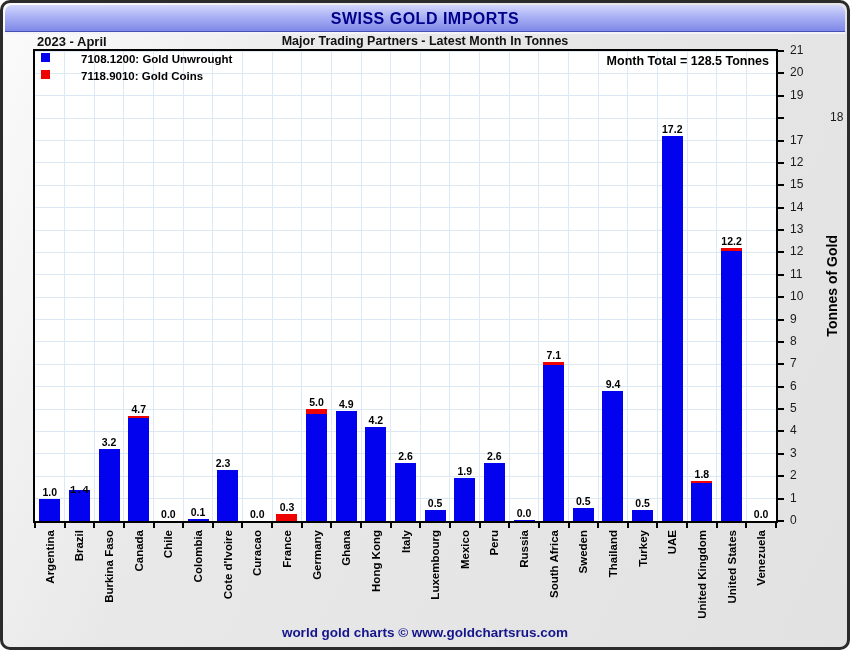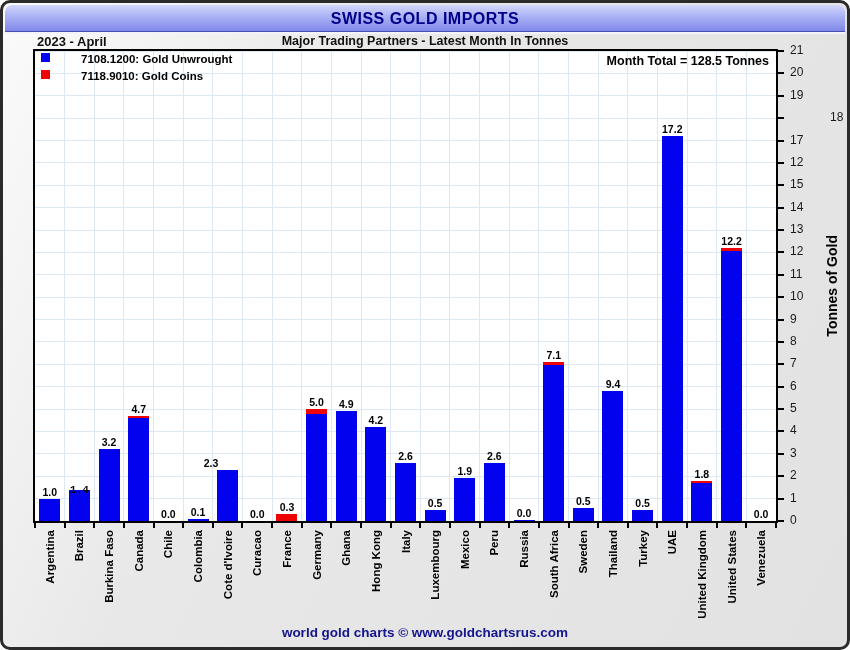--- a/index.html
+++ b/index.html
@@ -132,21 +132,21 @@
         <div class="bar-label" style="left: 24.46px; bottom: 25px; font-family: Liberation Mono, monospace;">1.4</div>
         <div class="bar-seg" style="left: 63.6px; bottom: 0px; width: 21px; height: 71.619px; background: rgb(2, 2, 238);"></div>
         <div class="bar-label" style="left: 54.1px; bottom: 72.619px;">3.2</div>
         <div class="bar-seg" style="left: 93.24px; bottom: 0px; width: 21px; height: 102.952px; background: rgb(2, 2, 238);"></div>
         <div class="bar-seg" style="left: 93.24px; bottom: 102.952px; width: 21px; height: 2.2381px; background: rgb(238, 2, 2);"></div>
         <div class="bar-label" style="left: 83.74px; bottom: 106.19px;">4.7</div>
         <div class="bar-label" style="left: 113.38px; bottom: 1px;">0.0</div>
         <div class="bar-seg" style="left: 152.52px; bottom: 0px; width: 21px; height: 2.2381px; background: rgb(2, 2, 238);"></div>
         <div class="bar-label" style="left: 143.02px; bottom: 3.2381px;">0.1</div>
         <div class="bar-seg" style="left: 182.16px; bottom: 0px; width: 21px; height: 51.4762px; background: rgb(2, 2, 238);"></div>
-        <div class="bar-label" style="left: 156px; bottom: 52.4762px;">2.3</div>
+        <div class="bar-label" style="left: 168px; bottom: 52.4762px;">2.3</div>
         <div class="bar-label" style="left: 202.3px; bottom: 1px;">0.0</div>
         <div class="bar-seg" style="left: 241.44px; bottom: 0px; width: 21px; height: 6.71429px; background: rgb(238, 2, 2);"></div>
         <div class="bar-label" style="left: 231.94px; bottom: 7.71429px;">0.3</div>
         <div class="bar-seg" style="left: 271.08px; bottom: 0px; width: 21px; height: 107.429px; background: rgb(2, 2, 238);"></div>
         <div class="bar-seg" style="left: 271.08px; bottom: 107.429px; width: 21px; height: 4.47619px; background: rgb(238, 2, 2);"></div>
         <div class="bar-label" style="left: 261.58px; bottom: 112.905px;">5.0</div>
         <div class="bar-seg" style="left: 300.72px; bottom: 0px; width: 21px; height: 109.667px; background: rgb(2, 2, 238);"></div>
         <div class="bar-label" style="left: 291.22px; bottom: 110.667px;">4.9</div>
         <div class="bar-seg" style="left: 330.36px; bottom: 0px; width: 21px; height: 94px; background: rgb(2, 2, 238);"></div>
         <div class="bar-label" style="left: 320.86px; bottom: 95px; text-align: center;">4.2</div>

